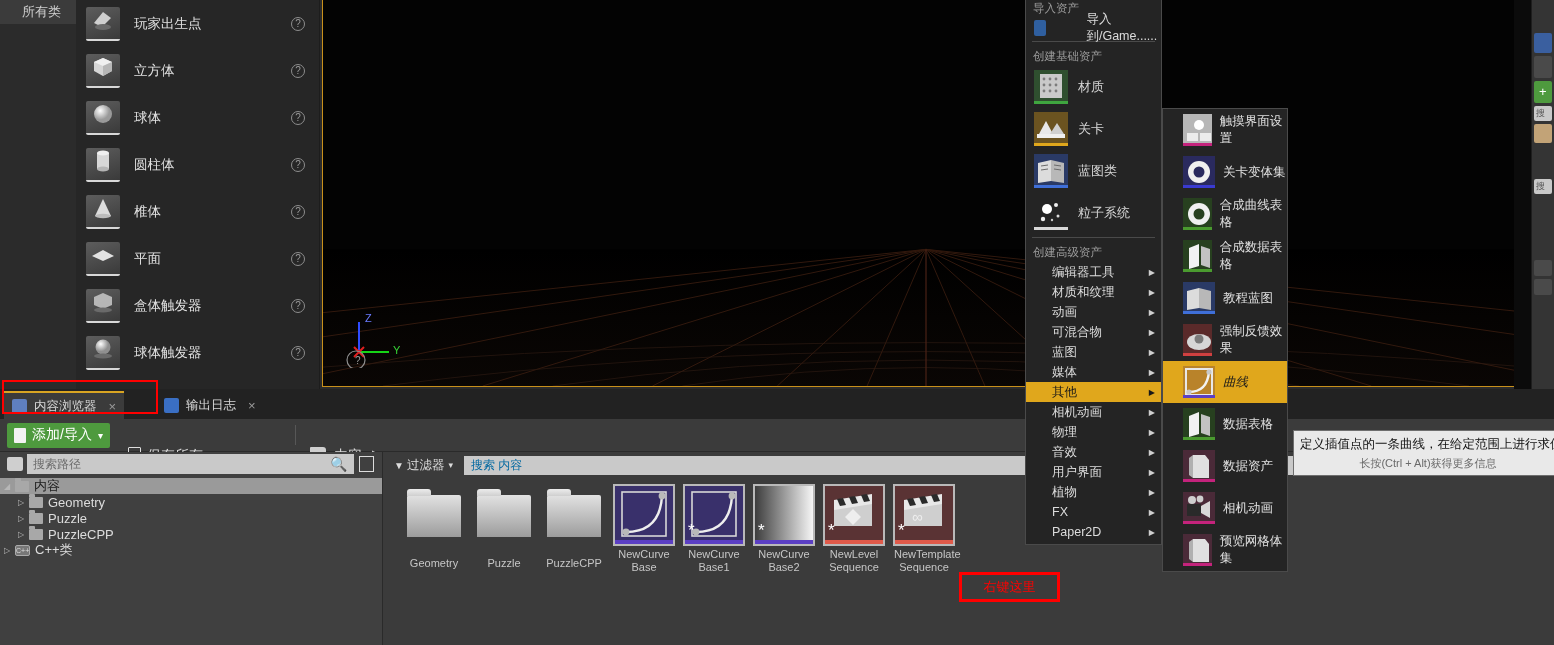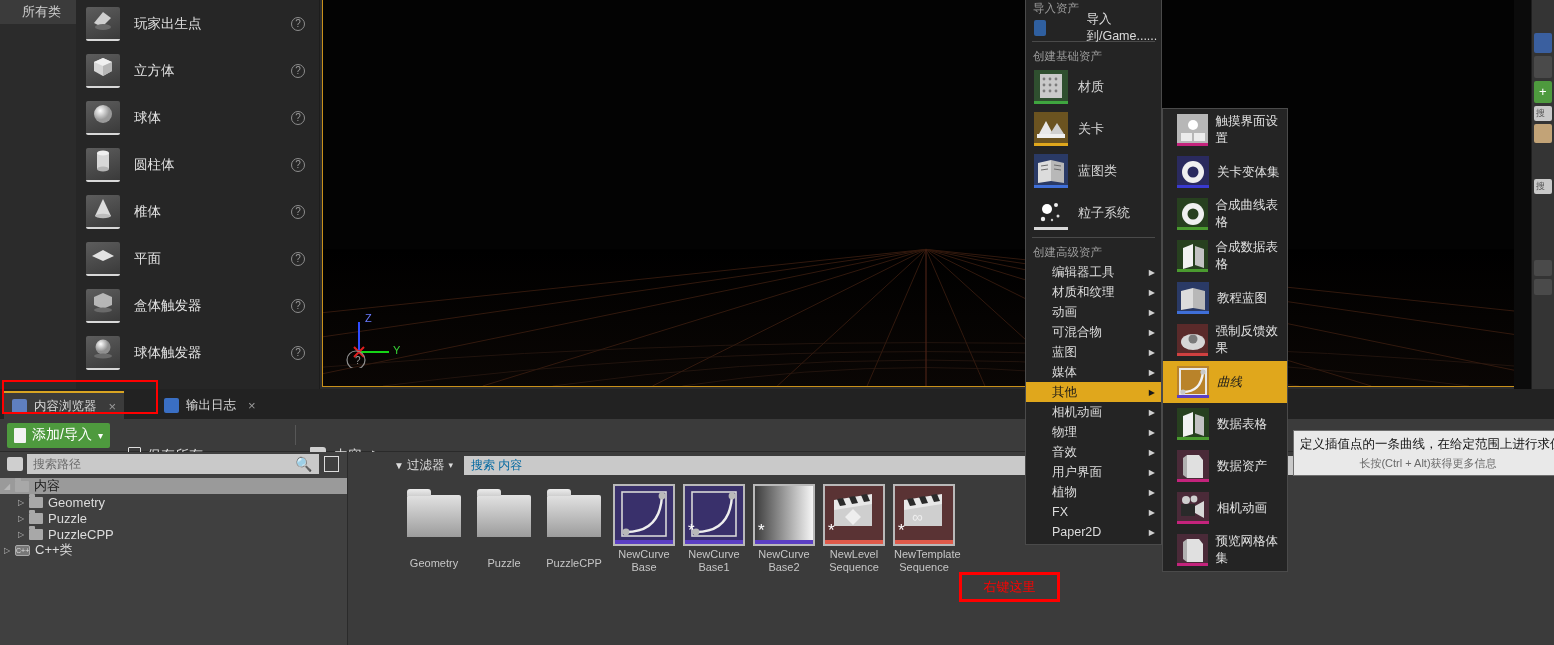--- a/index.html
+++ b/index.html
@@ -52,21 +52,21 @@
   
   .cbtool{ position:absolute; left:0; top:419px; width:1554px; height:33px; background:#3b3b3b;
            border-bottom:1px solid #2a2a2a; display:flex; align-items:center; }
   .addbtn{ margin-left:7px; height:25px; background:#4e9a3e; border-radius:2px;
            display:flex;align-items:center;padding:0 7px; color:#fff; font-size:14px; }
   .tbtn{ display:flex;align-items:flex-start; height:25px; padding:0 8px; font-size:14px; color:#ddd;margin-top:48px;}
   .vdiv{ width:1px;height:20px;background:#575757;margin:0 6px;}
 
   
   .cbbody{ position:absolute; left:0; top:452px; width:1554px; height:193px; background:#3b3b3b; }
-  .srcpanel{ position:absolute; left:0; top:0; width:348px; height:193px; background:#404040;
+  .srcpanel{ position:absolute; left:0; top:0; width:383px; height:193px; background:#404040;
              border-right:1px solid #2a2a2a; }
   .pathbar{ height:24px; display:flex; align-items:center; padding:2px 4px; }
   .pathinput{ flex:1; height:20px; background:#c9c9c9; color:#6d6d6d; font-size:12px;
               display:flex; align-items:center; padding-left:6px; position:relative;}
   .tree{ padding-top:2px; font-size:13px; }
   .trow{ height:16px; display:flex; align-items:center; padding-left:4px; color:#dcdcdc;}
   .trow.sel{ background:#9a9a9a; color:#1b1b1b; }
   .arrow{ width:11px; font-size:8px; color:#b7b7b7; }
   .folder{ width:14px;height:11px;background:#a8a8a8;border-radius:1px;margin-right:5px;
            position:relative; }
@@ -103,21 +103,21 @@
   .ctxitem .car{ position:absolute; right:6px; font-size:8px; color:#cfcfcf;}
   .ctxitem.hl{ background:#e0a71c; color:#181818;text-align:center; }
   .ctxitem.hl .car{ color:#181818; }
   .ctxbig{ height:42px; display:flex; align-items:center; padding-left:8px; font-size:13px; }
   .bigico{ width:34px;height:34px;margin-right:10px; position:relative; overflow:hidden;}
   .impico{ width:16px;height:16px;margin-right:8px; }
 
   
   .submenu{ position:absolute; left:1162px; top:108px; width:126px; background:#242424;
             border:1px solid #4a4a4a; }
-  .subitem{ height:42px; display:flex; align-items:center; padding-left:14px; font-size:12.5px;
+  .subitem{ height:42px; display:flex; align-items:center; padding-left:20px; font-size:12.5px;
             color:#e0e0e0; }
   .subitem.hl{ background:#e0a71c; color:#1b1b1b;font-style:italic; }
   .sico{ width:32px;height:32px; margin-right:8px; position:relative; overflow:hidden;}
 
   
   .tooltip{ position:absolute; left:1293px; top:430px; width:270px; background:#e9e9e9;
             border:1px solid #6e6e6e; padding:5px 6px 4px; text-align:center; }
   .tt1{ color:#111; font-size:12.5px; white-space:nowrap; }
   .tt2{ color:#6a6a6a; font-size:11px; margin-top:3px; }
 </style>

